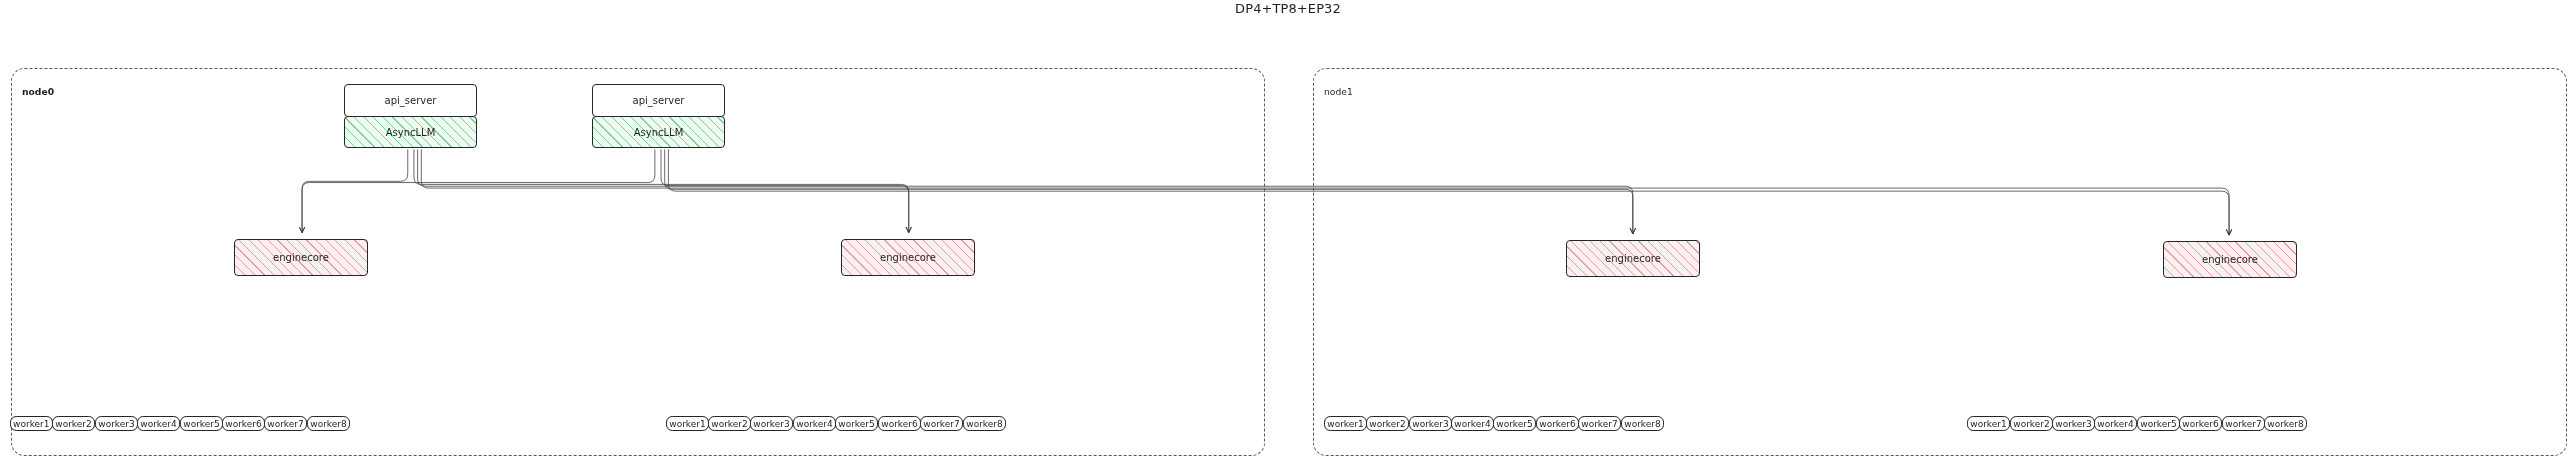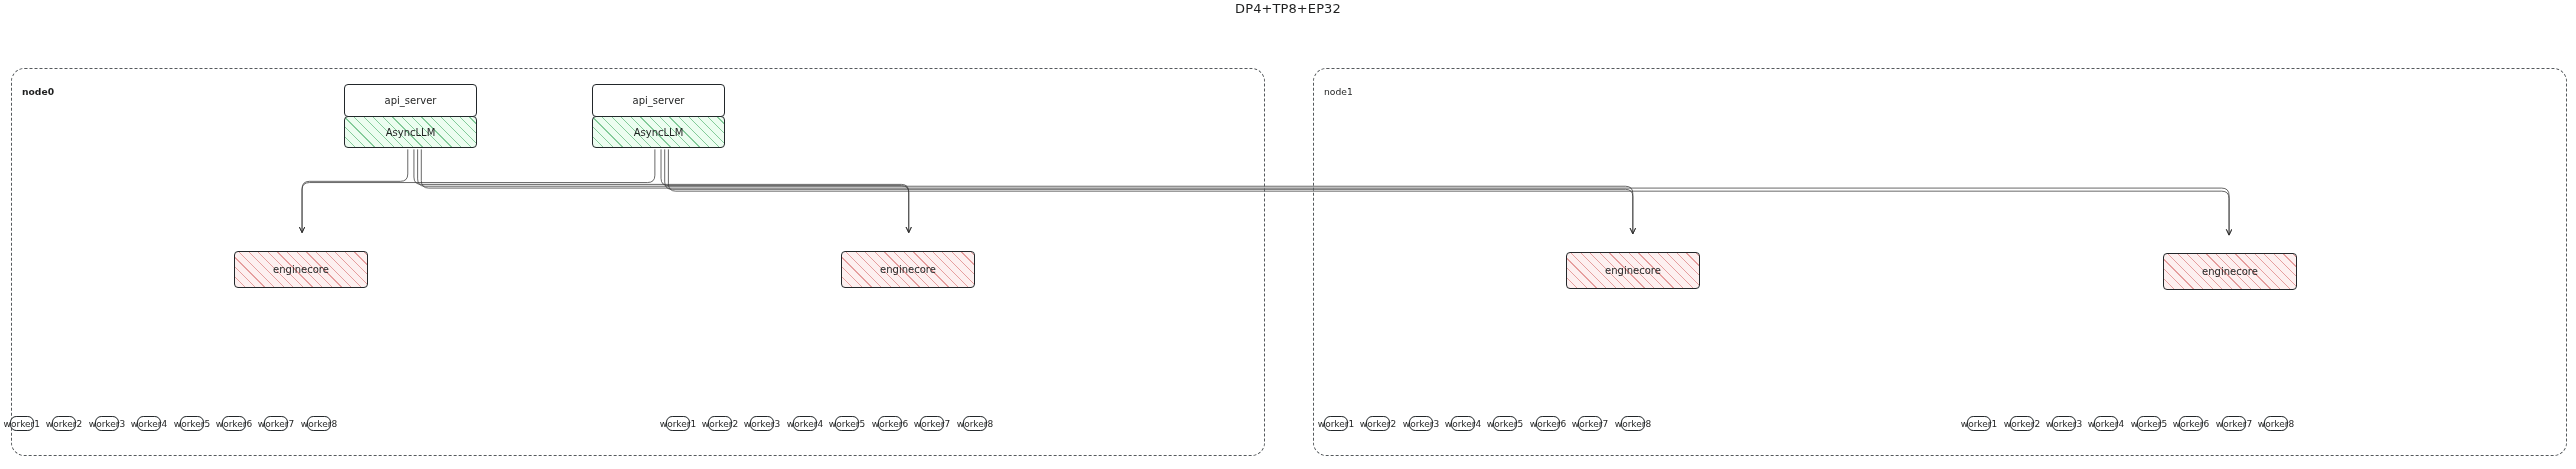--- a/index.html
+++ b/index.html
@@ -24,26 +24,25 @@
      background-image:repeating-linear-gradient(45deg,
         rgba(47,163,84,.55) 0px, rgba(47,163,84,.55) 0.9px,
         rgba(0,0,0,0) 0.9px, rgba(0,0,0,0) 6.8px);
   }
 
   .nbox.enginecore{
      background-color:#fdf0f0;
      background-image:repeating-linear-gradient(45deg,
         rgba(214,104,104,.6) 0px, rgba(214,104,104,.6) 0.9px,
         rgba(0,0,0,0) 0.9px, rgba(0,0,0,0) 6.8px);
-     margin-top:12px;
   }
 
   .wbox{position:absolute;box-sizing:border-box;border:1.4px solid #22272a;
         border-radius:6.2px;display:flex;align-items:center;justify-content:center;
-        font-size:9px;color:#1f2020;background:#ffffff;height:15.4px;width:24px;}
+        font-size:9px;color:#1f2020;background:#ffffff;height:15.4px;width:43px;}
 
   #edges{position:absolute;left:0;top:0;width:2576px;height:469px;pointer-events:none;}
 </style>
 </head>
 <body>
 
 <div id="title">DP4+TP8+EP32</div>
 
 <svg id="edges" xmlns="http://www.w3.org/2000/svg" viewBox="0 0 4188 763">
   <defs>

